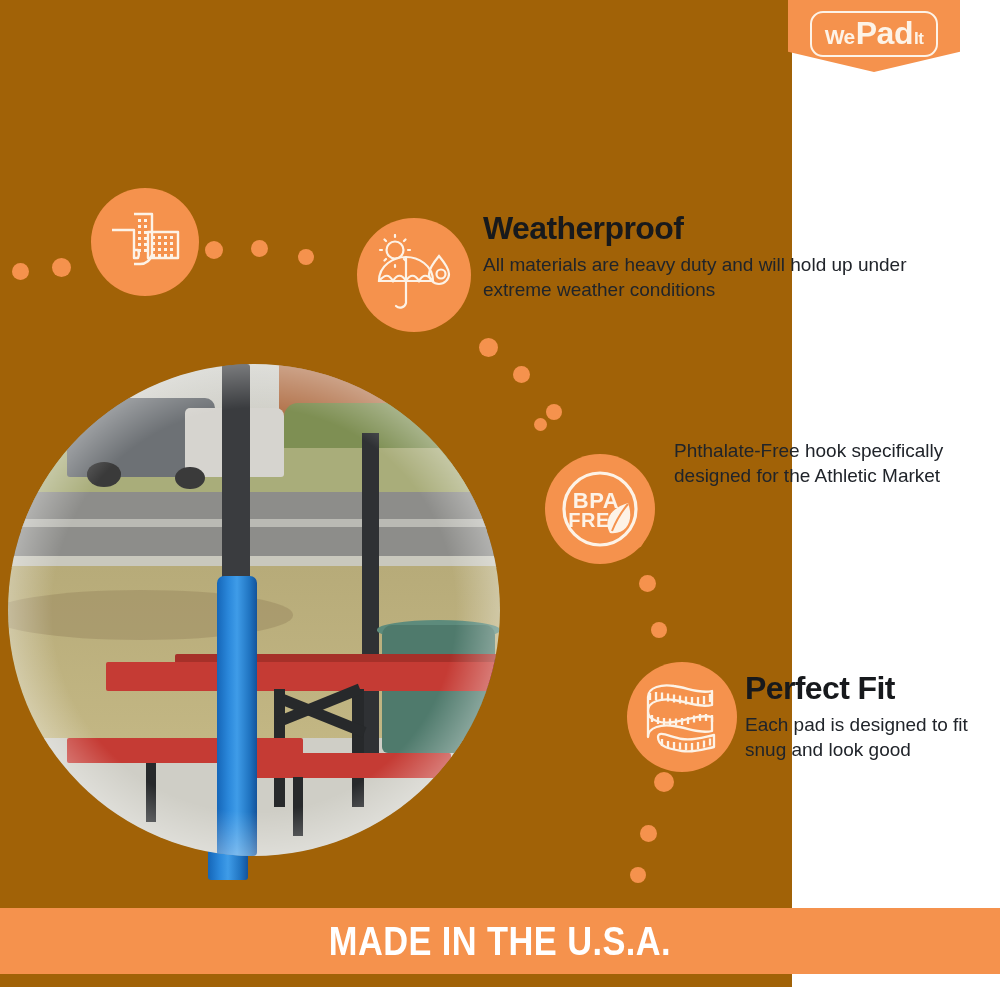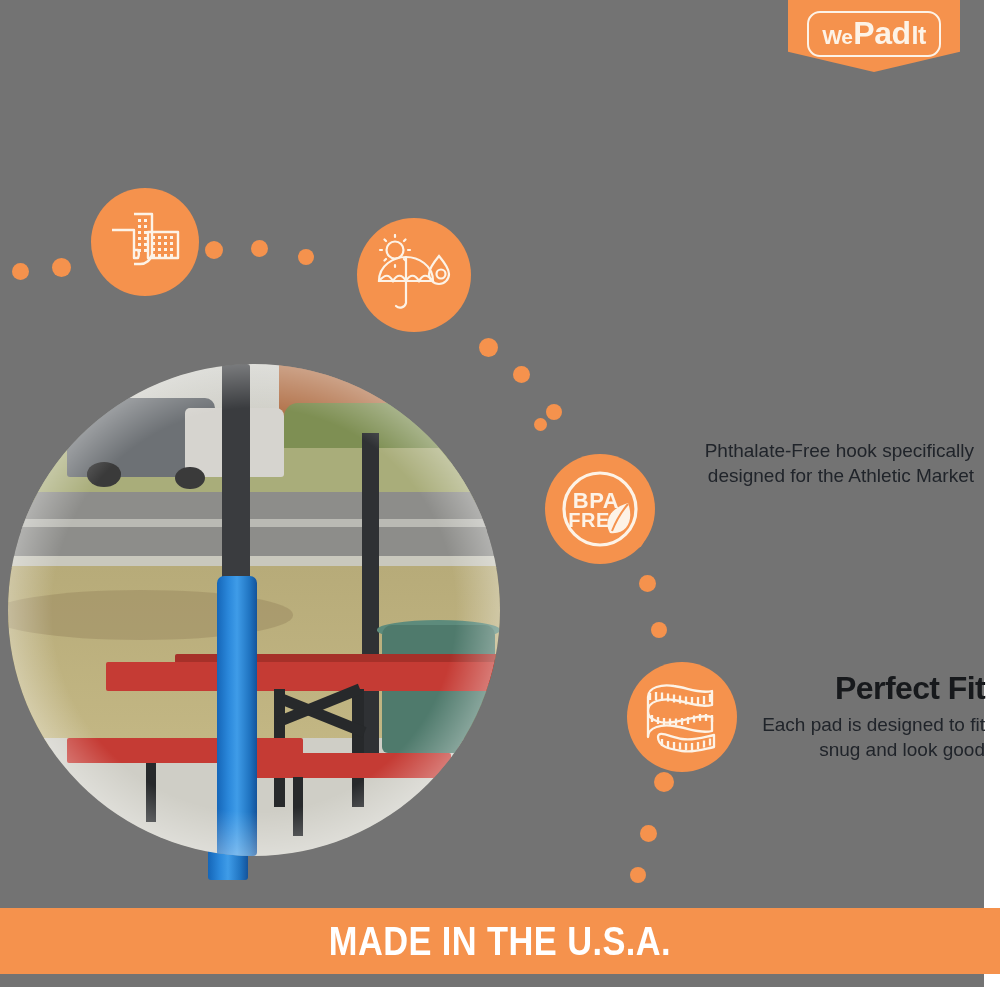--- a/index.html
+++ b/index.html
@@ -3,39 +3,39 @@
 <meta charset="utf-8">
 <style>
   html,body{margin:0;padding:0;}
   body{
     width:1000px;height:987px;
     background:#ffffff;
     font-family:"Liberation Sans",sans-serif;
     overflow:hidden;
     position:relative;
   }
-  .stage{position:absolute;left:0;top:0;width:984px;height:987px;background:#737373;text-align:right;}
+  .stage{position:absolute;left:0;top:0;width:792px;height:987px;background:#a16207;}
 
   
   .logo-badge{
     position:absolute;left:788px;top:0;width:172px;height:72px;
     background:#F5924D;
     clip-path:polygon(0 0,100% 0,100% 72%,50% 100%,0 72%);
     display:flex;align-items:flex-start;justify-content:center;
   }
   .logo-inner{
     margin-top:11px;
     border:2.5px solid #FDF3E7;border-radius:13px;
     padding:2px 13px 3px 13px;
     display:flex;align-items:baseline;
     color:#FDF3E7;
   }
   .logo-we{font-size:21px;font-weight:bold;letter-spacing:-.5px;}
   .logo-pad{font-size:32px;font-weight:bold;letter-spacing:-.5px;margin:0 1px;}
-  .logo-it{font-size:25px;font-weight:bold;letter-spacing:-.5px;}
+  .logo-it{font-size:17px;font-weight:bold;letter-spacing:-.5px;}
 
   
   .feat-title{
     font-size:32px;font-weight:bold;color:#17191C;
     letter-spacing:-0.6px;line-height:1.05;margin:0 0 6px 0;
     white-space:nowrap;
   }
   .feat-desc{
     font-size:19px;color:#20242A;line-height:1.33;margin:0;font-weight:normal;
   }
@@ -122,20 +122,24 @@
 
   <div class="logo-badge">
     <div class="logo-inner">
       <span class="logo-we">We</span>
       <span class="logo-pad">Pad</span>
       <span class="logo-it">It</span>
     </div>
   </div>
 
 
+  <div id="block-weather">
+    <h2 class="feat-title">Weatherproof</h2>
+    <p class="feat-desc">All materials are heavy duty and will hold up under extreme weather conditions</p>
+  </div>
 
   <div id="block-phth">
     <p class="feat-desc">Phthalate-Free hook specifically designed for the Athletic Market</p>
   </div>
 
   <div id="block-fit">
     <h2 class="feat-title">Perfect Fit</h2>
     <p class="feat-desc">Each pad is designed to fit snug and look good</p>
   </div>
 

